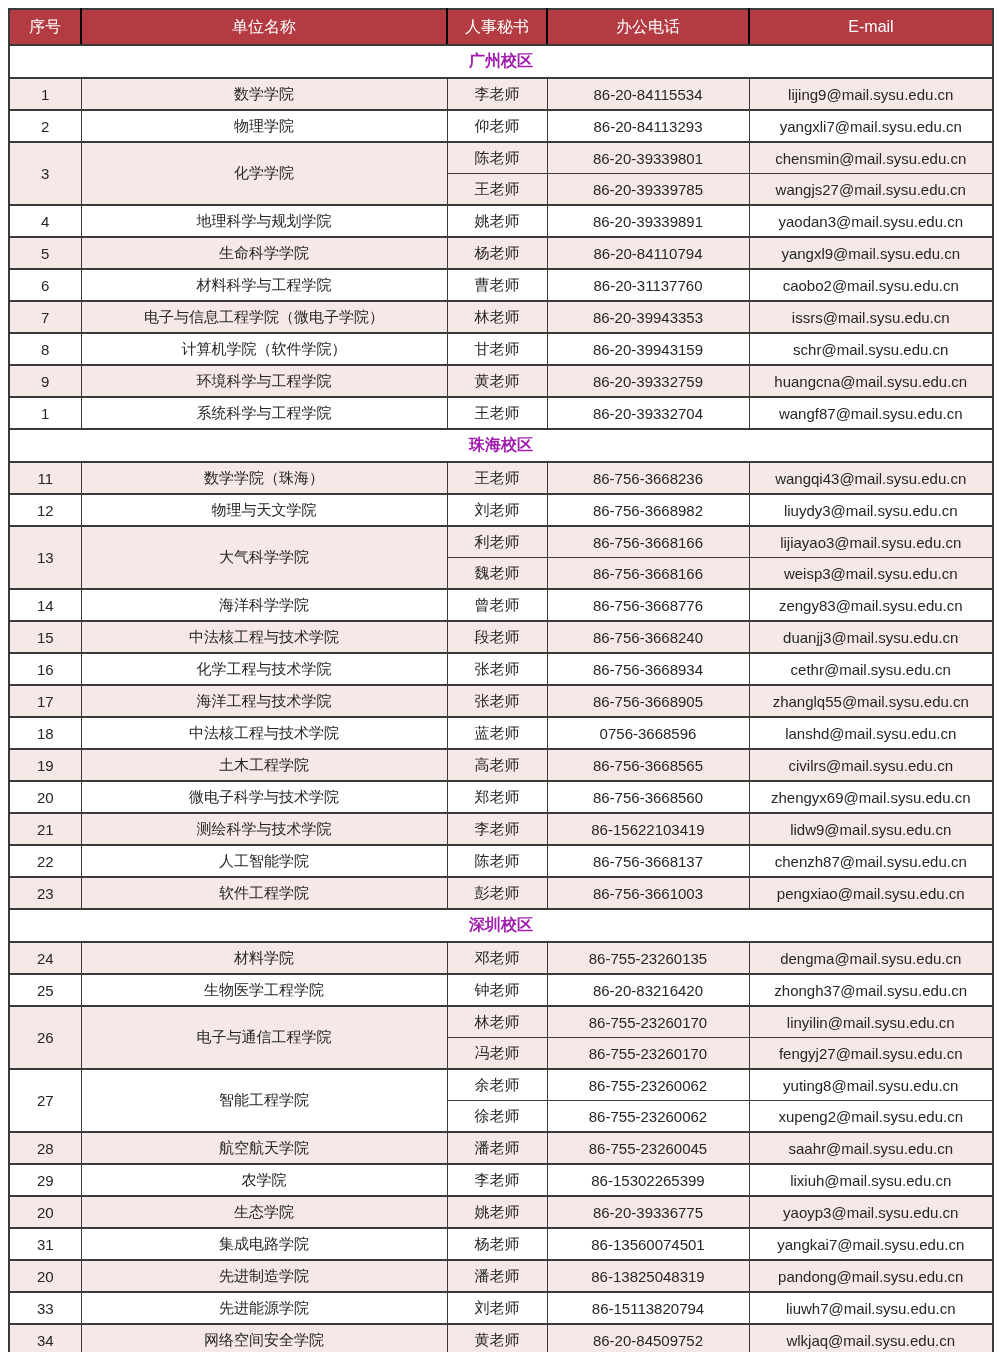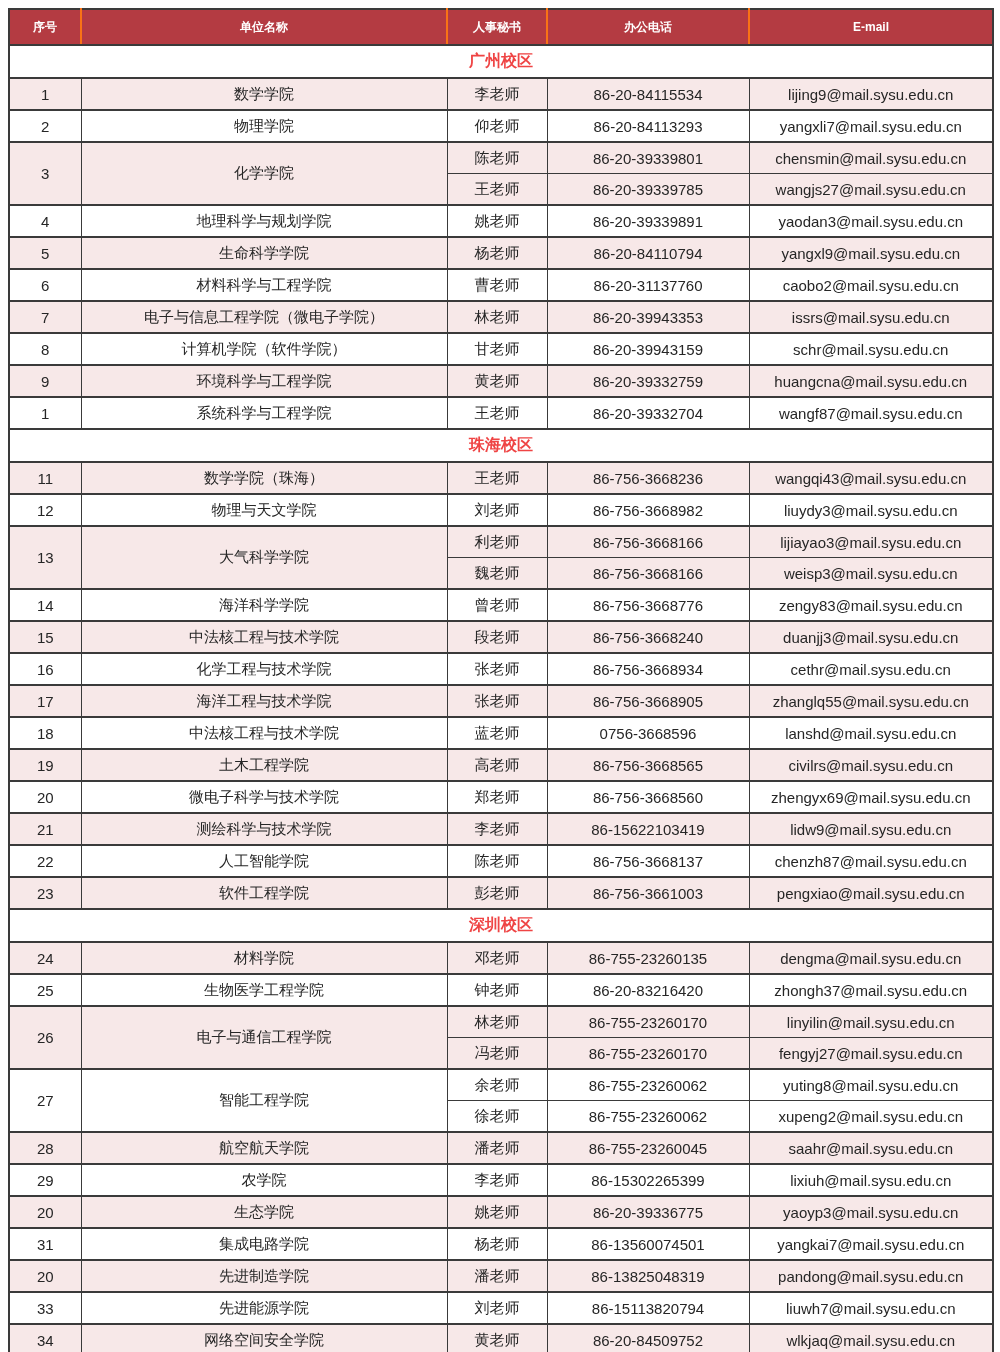--- a/index.html
+++ b/index.html
@@ -10,27 +10,27 @@
   }
   table.contact-table {
     border-collapse: collapse; table-layout: fixed;
     width: 984px; border: 2px solid #3a3a3a;
   }
   th, td {
     border: 1px solid #3a3a3a; text-align: center; vertical-align: middle;
     padding: 0 4px; overflow: hidden; white-space: nowrap;
   }
   thead th {
-    background: #b43b42; color: #ffffff; font-weight: bold;
-    height: 34px; font-size: 12px; border-bottom-width: 2px;
-  }
-  thead th + th { border-left: 2px solid #f97316; }
+    background: #b43b42; color: #ffffff; font-weight: normal;
+    height: 34px; font-size: 16px; border-bottom-width: 2px;
+  }
+  thead th + th { border-left: 2px solid #000000; }
   tbody td { height: 30px; font-size: 15px; color: #262626; }
   tr.section-row td {
-    background: #ffffff; color: #ef4444; font-weight: bold; font-size: 16px;
+    background: #ffffff; color: #a21caf; font-weight: bold; font-size: 16px;
     border-top-width: 2px; border-bottom-width: 2px; height: 31px;
   }
   tr.entry-first td { border-top-width: 2px; }
   tr.pink td { background: #f7e8e8; }
   tr.white td { background: #ffffff; }
 </style>
 </head>
 <body>
 
 <div class="page">

